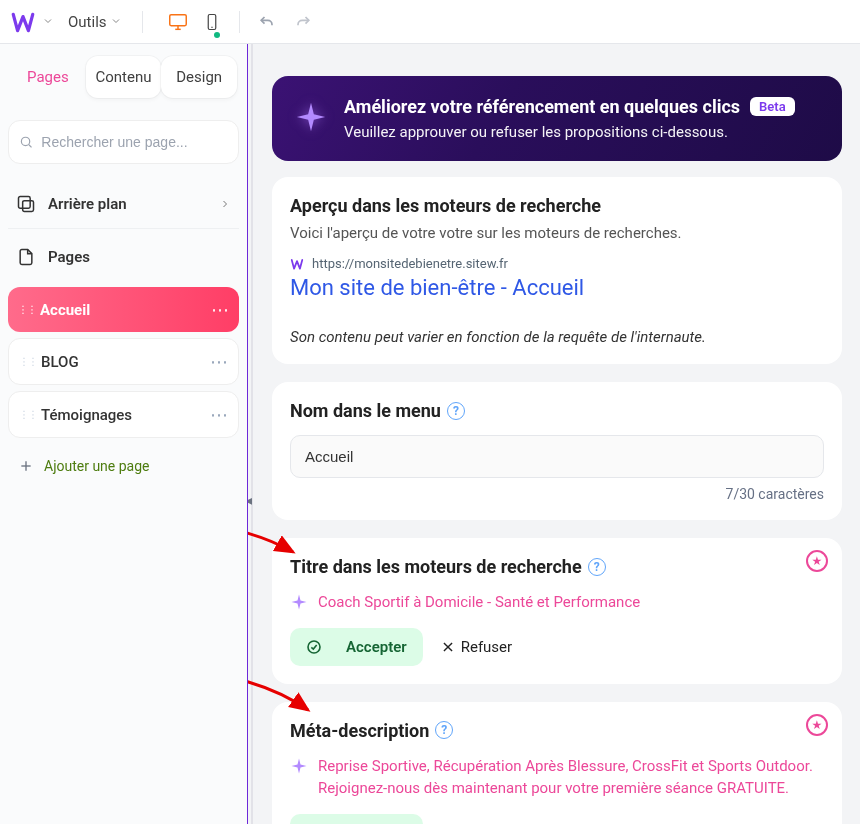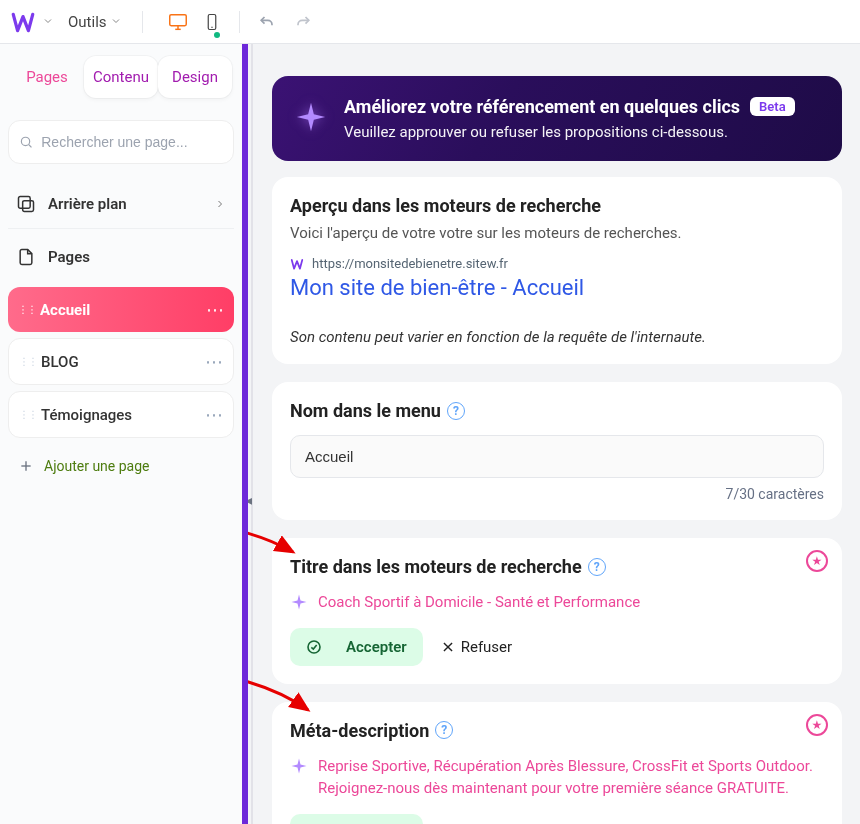--- a/index.html
+++ b/index.html
@@ -8,23 +8,23 @@
     .logo-badge { display: flex; align-items: center; gap: 4px; cursor: pointer; }
     .tb-sep { width: 1px; height: 22px; background: #e5e7eb; margin: 0 6px; }
     .tb-btn { display: inline-flex; align-items: center; gap: 3px; padding: 4px 8px; border-radius: 8px; cursor: pointer; font-size: 15px; color: #444; }
     .dev-group { display: flex; align-items: center; gap: 4px; margin-left: 8px; }
     .icon-btn { width: 30px; height: 30px; display: inline-flex; align-items: center; justify-content: center; border-radius: 8px; cursor: pointer; position: relative; }
     .chev svg { stroke: #888; }
     .desktop-svg { fill: none; stroke: #f97316; stroke-width: 1.6; }
     .dot-green { position: absolute; bottom: -1px; right: 7px; width: 6px; height: 6px; background: #10b981; border-radius: 50%; }
 
     .main { display: flex; height: 780px; }
-    .sidebar { width: 248px; background: #fafbfc; border-right: 6px solid #6d28d9; padding: 10px 8px; display: flex; flex-direction: column; gap: 10px; }
+    .sidebar { width: 248px; background: #fafbfc; border-right: 1px solid #6d28d9; padding: 10px 8px; display: flex; flex-direction: column; gap: 10px; }
     .tabs { display: flex; background: transparent; padding: 2px; border-radius: 12px; gap: 0; }
-    .tab { flex: 1; text-align: center; padding: 12px 6px; border-radius: 12px; font-size: 15px; color: #a21caf; cursor: pointer; }
+    .tab { flex: 1; text-align: center; padding: 12px 6px; border-radius: 12px; font-size: 15px; color: #404040; cursor: pointer; }
     .tab.inactive { background: #fff; box-shadow: 0 0 0 1px rgba(0,0,0,0.03), 0 2px 4px rgba(0,0,0,0.04); }
     .tab.active { color: #ec4899; background: transparent; }
     .search-box { background: #fff; border: 1px solid #eee; border-radius: 12px; height: 44px; display: flex; align-items: center; padding: 0 10px; gap: 8px; margin-top: 10px; margin-bottom: 10px; }
     .search-box input { border: none; outline: none; width: 100%; font-size: 14px; color: #666; }
     .search-box input::placeholder { color: #9ca3af; }
     .section-row { display: flex; align-items: center; gap: 12px; padding: 10px 8px; font-size: 15px; font-weight: 600; color: #333; cursor: pointer; }
     .section-row .spacer { flex: 1; }
     .hr { border: 0; border-top: 1px solid #eef0f2; margin: 4px 0 8px; }
     .page-row { display: flex; align-items: center; gap: 10px; padding: 12px 10px; border-radius: 12px; font-size: 15px; cursor: pointer; }
     .page-row.active { background: linear-gradient(90deg,#ff6b8b,#ff3e66); color: #fff; }

